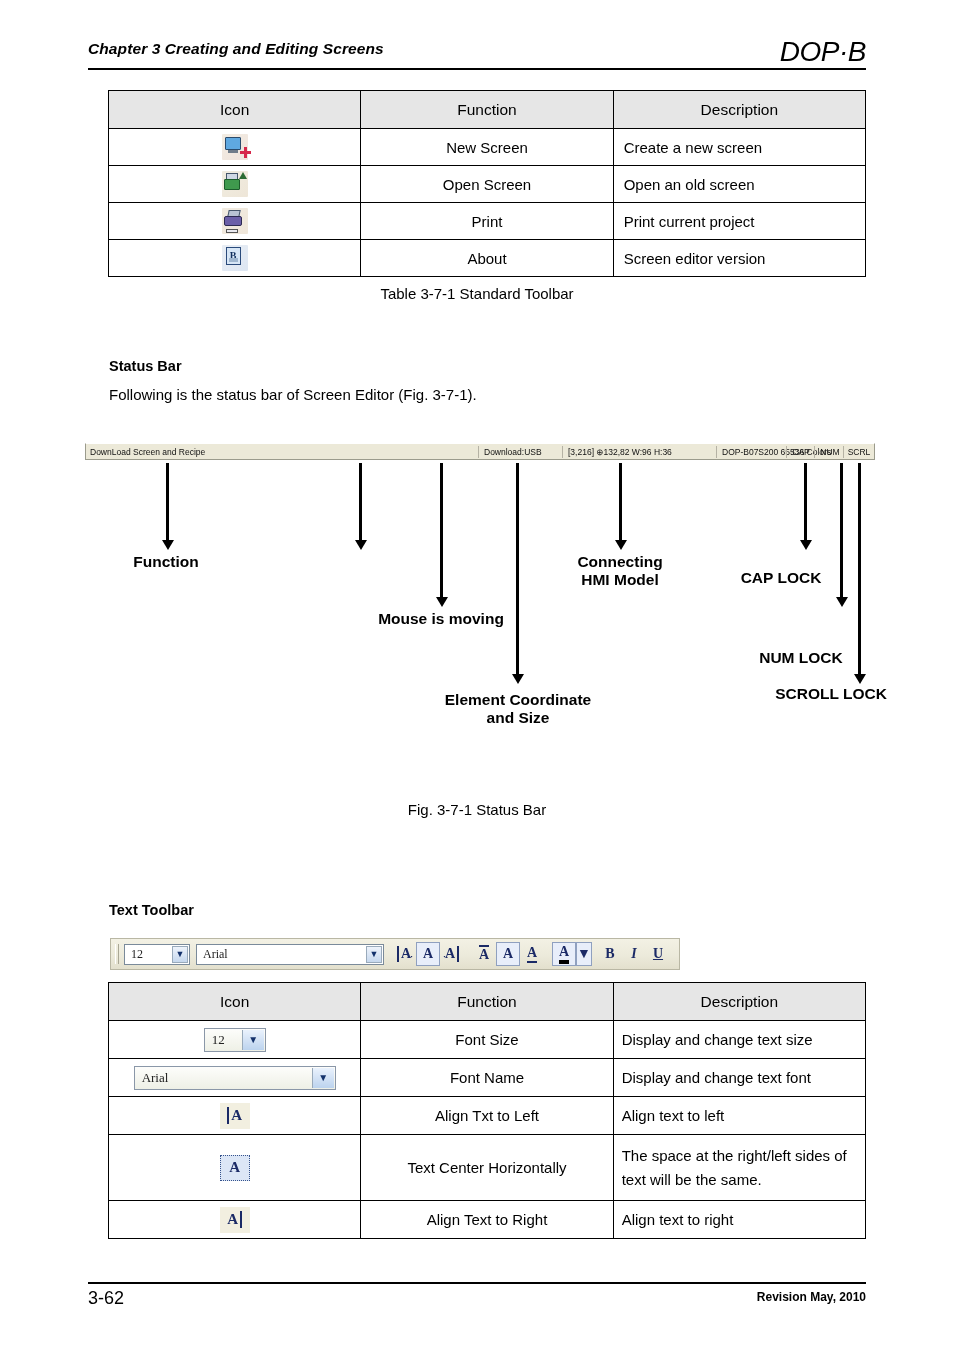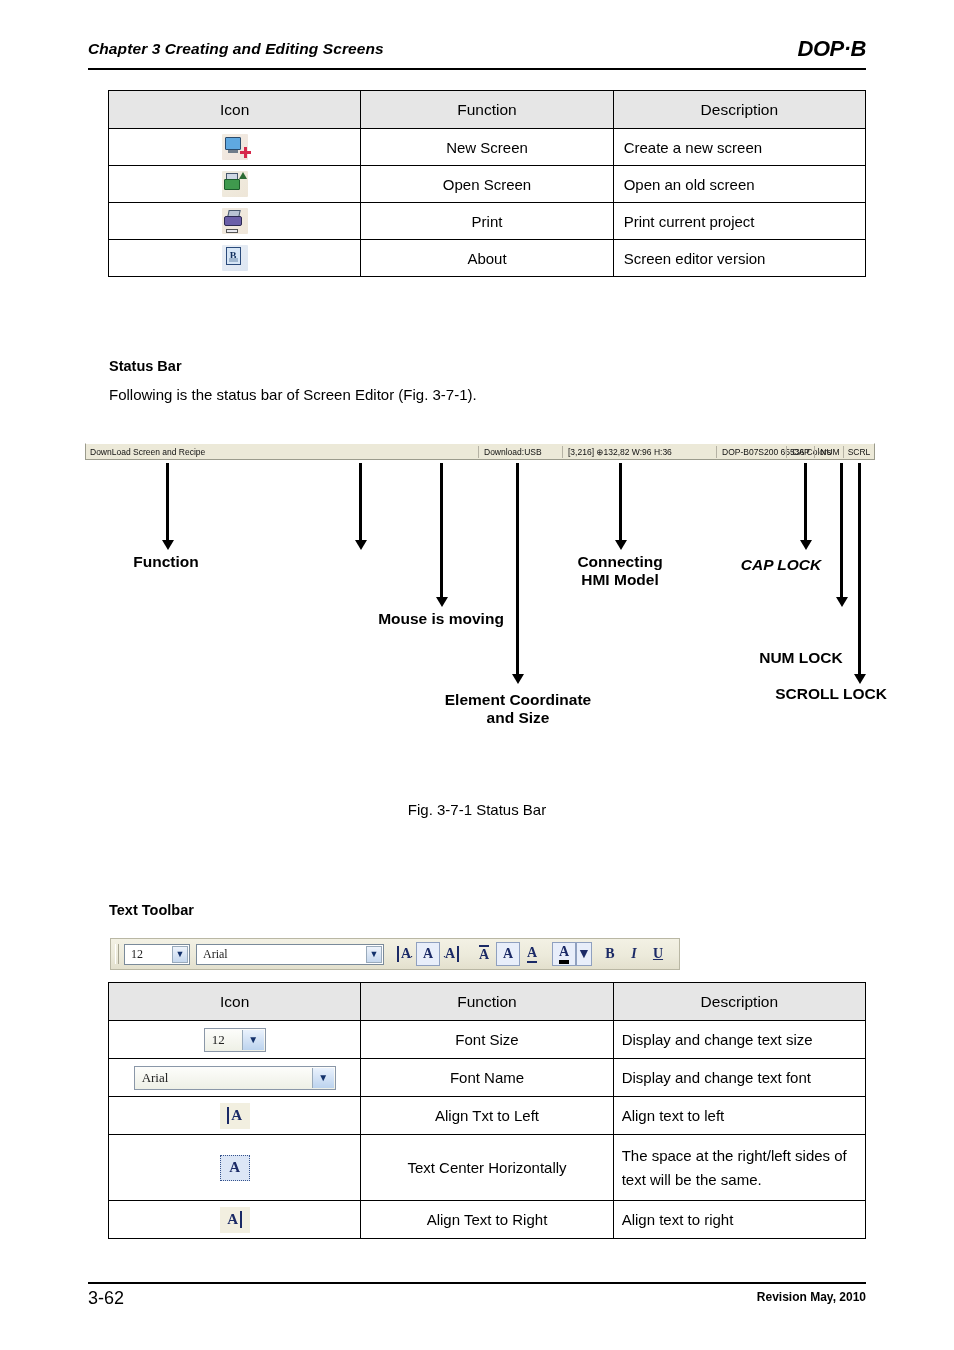--- a/index.html
+++ b/index.html
@@ -16,21 +16,21 @@
 
   
   .hdr { position:absolute; left:88px; top:40px; width:778px; height:34px; }
   .hdr-title {
     position:absolute; left:0; top:0;
     font-size:15.5px; font-weight:bold; font-style:italic;
     letter-spacing:0.1px;
   }
   .hdr-logo {
     position:absolute; right:0; top:-4px;
-    font-size:22px; font-weight:bold; font-style:italic;
+    font-size:28px; font-weight:normal; font-style:italic;
     letter-spacing:-0.5px;
   }
   .hdr-rule { position:absolute; left:0; top:28px; width:778px; height:2px; background:#000; }
 
   
   table.doc {
     position:absolute;
     border-collapse:collapse;
     table-layout:fixed;
   }
@@ -248,20 +248,21 @@
                 <span class="ab-bar"></span>
               </span>
           </span>
         </td>
         <td class="c-func">About</td>
         <td class="c-desc">Screen editor version</td>
       </tr>
     </tbody>
   </table>
 
+  <div class="cap" id="cap1">Table 3-7-1 Standard Toolbar</div>
 
   <div class="sec-title" id="sb-title">Status Bar</div>
   <div class="body-text" id="sb-text">Following is the status bar of Screen Editor (Fig. 3-7-1).</div>
 
   <div id="fig">
 
     <div class="statusbar">
       <div class="seg sb-func">DownLoad Screen and Recipe</div>
       <div class="sep" style="left:392px;"></div>
       <div class="seg sb-dl">Download:USB</div>
@@ -285,21 +286,21 @@
     <div class="arrow" style="left:719px; top:20px; height:78px;"></div>
     <div class="arrow" style="left:755px; top:20px; height:135px;"></div>
     <div class="arrow" style="left:773px; top:20px; height:212px;"></div>
 
     <div class="alabel" style="left:11px;  top:110px; width:140px;">Function</div>
     <div class="alabel" style="left:258px; top:167px; width:196px;">Mouse is moving</div>
     <div class="alabel" style="left:330px; top:248px; width:206px;">Element Coordinate
 and Size</div>
     <div class="alabel" style="left:463px; top:110px; width:144px;">Connecting
 HMI Model</div>
-    <div class="alabel" style="left:625px; top:113px; width:142px;font-style:italic;">CAP LOCK</div>
+    <div class="alabel" style="left:625px; top:126px; width:142px;">CAP LOCK</div>
     <div class="alabel" style="left:645px; top:170px; width:142px;margin-top:36px;">NUM LOCK</div>
     <div class="alabel" style="left:658px; top:242px; width:176px;">SCROLL LOCK</div>
   </div>
 
   <div class="cap" id="cap2">Fig. 3-7-1 Status Bar</div>
 
   <div class="sec-title" id="tt-title">Text Toolbar</div>
 
   <div id="texttoolbar">
     <div class="grip"></div>

